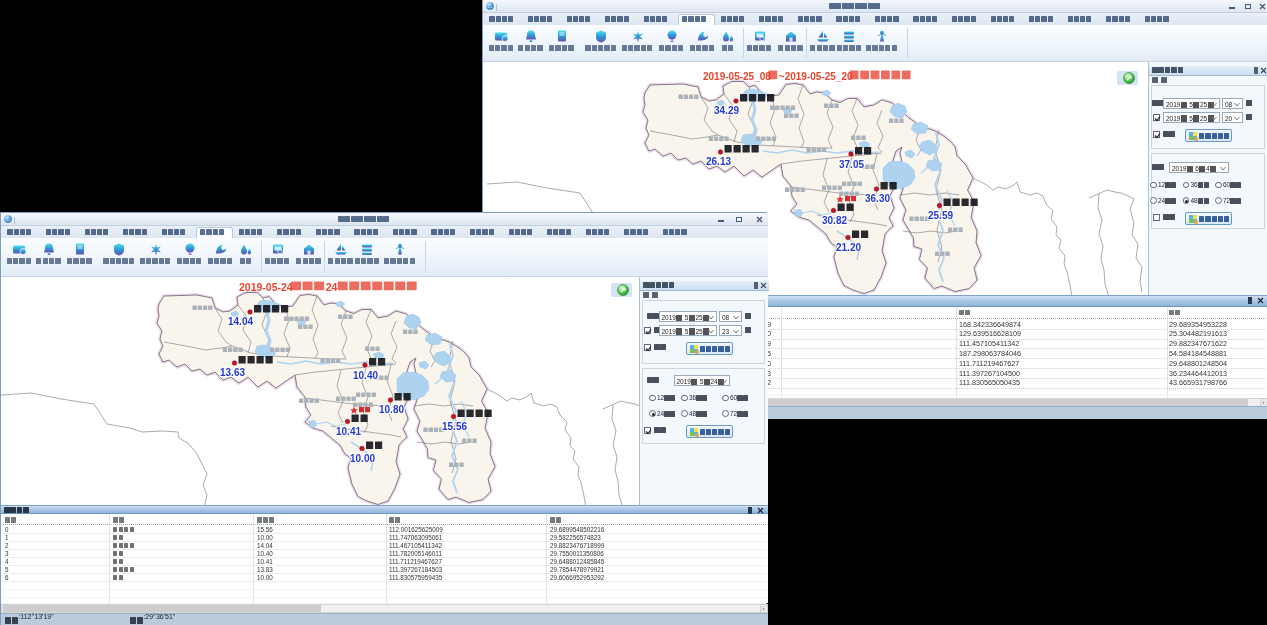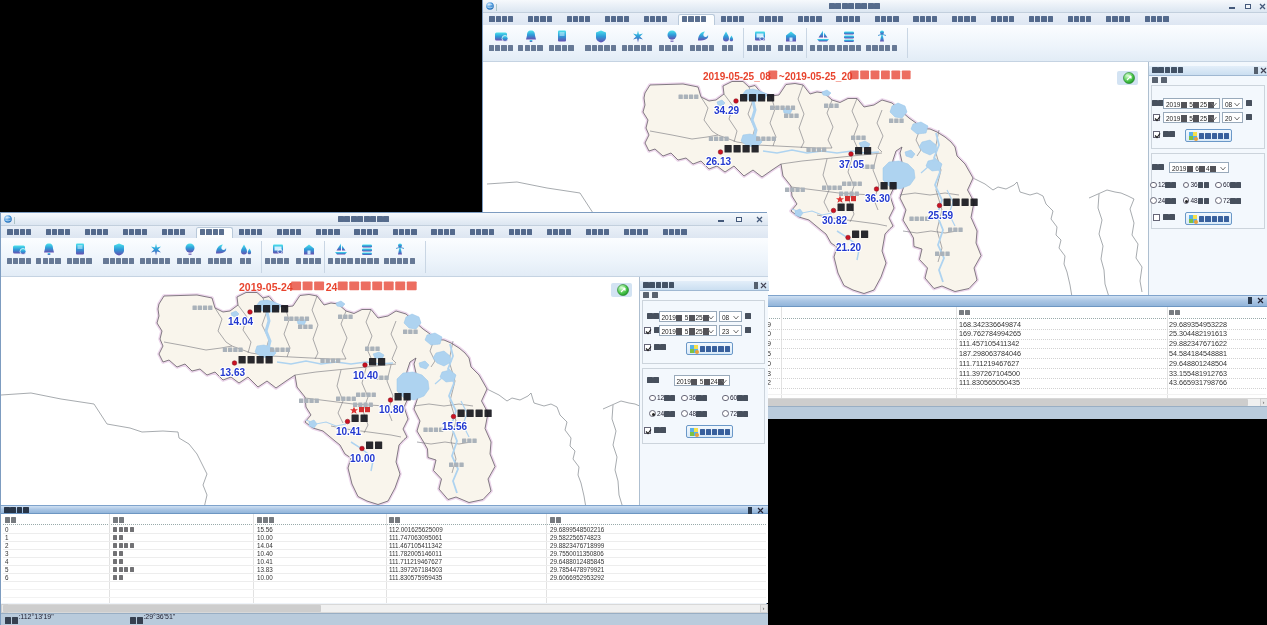--- a/index.html
+++ b/index.html
@@ -480,38 +480,38 @@
       <div style="position:absolute;left:686px;top:14.5px;width:14px;height:7px;"><i style="display:inline-block;width:5.2px;height:5.8px;background:rgba(60,65,72,0.7);margin-right:0.8px;border-radius:0.5px;vertical-align:top;"></i><i style="display:inline-block;width:5.2px;height:5.8px;background:rgba(60,65,72,0.7);margin-right:0.8px;border-radius:0.5px;vertical-align:top;"></i></div>
       <div style="position:absolute;left:2px;top:23px;width:781px;height:0px;border-top:1px dotted #9aa;"></div>
       <div style="position:absolute;left:298px;top:11.5px;width:1px;height:91.5px;border-left:1px solid #e2e2e2;"></div>
       <div style="position:absolute;left:473px;top:11.5px;width:1px;height:91.5px;border-left:1px solid #e2e2e2;"></div>
       <div style="position:absolute;left:684px;top:11.5px;width:1px;height:91.5px;border-left:1px solid #e2e2e2;"></div>
       <div style="position:absolute;left:270px;top:25.5px;font-size:7.2px;line-height:7.2px;color:#333;white-space:nowrap;">25.59</div>
       <div style="position:absolute;left:476px;top:25.5px;font-size:7.2px;line-height:7.2px;color:#333;white-space:nowrap;">168.342336649874</div>
       <div style="position:absolute;left:686px;top:25.5px;font-size:7.2px;line-height:7.2px;color:#333;white-space:nowrap;">29.689354953228</div>
       <div style="position:absolute;left:2px;top:33.8px;width:781px;height:0px;border-top:1px dotted #d2d2d2;"></div>
       <div style="position:absolute;left:270px;top:35.3px;font-size:7.2px;line-height:7.2px;color:#333;white-space:nowrap;">21.20</div>
-      <div style="position:absolute;left:476px;top:35.3px;font-size:7.2px;line-height:7.2px;color:#333;white-space:nowrap;">169.762784994265</div>
+      <div style="position:absolute;left:476px;top:35.3px;font-size:7.2px;line-height:7.2px;color:#333;white-space:nowrap;">129.639516628109</div>
       <div style="position:absolute;left:686px;top:35.3px;font-size:7.2px;line-height:7.2px;color:#333;white-space:nowrap;">25.304482191613</div>
       <div style="position:absolute;left:2px;top:43.599999999999994px;width:781px;height:0px;border-top:1px dotted #d2d2d2;"></div>
       <div style="position:absolute;left:270px;top:45.1px;font-size:7.2px;line-height:7.2px;color:#333;white-space:nowrap;">34.29</div>
       <div style="position:absolute;left:476px;top:45.1px;font-size:7.2px;line-height:7.2px;color:#333;white-space:nowrap;">111.457105411342</div>
       <div style="position:absolute;left:686px;top:45.1px;font-size:7.2px;line-height:7.2px;color:#333;white-space:nowrap;">29.882347671622</div>
       <div style="position:absolute;left:2px;top:53.400000000000006px;width:781px;height:0px;border-top:1px dotted #d2d2d2;"></div>
       <div style="position:absolute;left:270px;top:54.900000000000006px;font-size:7.2px;line-height:7.2px;color:#333;white-space:nowrap;">37.05</div>
       <div style="position:absolute;left:476px;top:54.900000000000006px;font-size:7.2px;line-height:7.2px;color:#333;white-space:nowrap;">187.298063784046</div>
       <div style="position:absolute;left:686px;top:54.900000000000006px;font-size:7.2px;line-height:7.2px;color:#333;white-space:nowrap;">54.584184548881</div>
       <div style="position:absolute;left:2px;top:63.2px;width:781px;height:0px;border-top:1px dotted #d2d2d2;"></div>
       <div style="position:absolute;left:270px;top:64.7px;font-size:7.2px;line-height:7.2px;color:#333;white-space:nowrap;">36.30</div>
       <div style="position:absolute;left:476px;top:64.7px;font-size:7.2px;line-height:7.2px;color:#333;white-space:nowrap;">111.711219467627</div>
       <div style="position:absolute;left:686px;top:64.7px;font-size:7.2px;line-height:7.2px;color:#333;white-space:nowrap;">29.648801248504</div>
       <div style="position:absolute;left:2px;top:73.0px;width:781px;height:0px;border-top:1px dotted #d2d2d2;"></div>
       <div style="position:absolute;left:270px;top:74.5px;font-size:7.2px;line-height:7.2px;color:#333;white-space:nowrap;">26.13</div>
       <div style="position:absolute;left:476px;top:74.5px;font-size:7.2px;line-height:7.2px;color:#333;white-space:nowrap;">111.397267104500</div>
-      <div style="position:absolute;left:686px;top:74.5px;font-size:7.2px;line-height:7.2px;color:#333;white-space:nowrap;">33.155481912763</div>
+      <div style="position:absolute;left:686px;top:74.5px;font-size:7.2px;line-height:7.2px;color:#333;white-space:nowrap;">36.234464412013</div>
       <div style="position:absolute;left:2px;top:82.8px;width:781px;height:0px;border-top:1px dotted #d2d2d2;"></div>
       <div style="position:absolute;left:270px;top:84.30000000000001px;font-size:7.2px;line-height:7.2px;color:#333;white-space:nowrap;">30.82</div>
       <div style="position:absolute;left:476px;top:84.30000000000001px;font-size:7.2px;line-height:7.2px;color:#333;white-space:nowrap;">111.830565050435</div>
       <div style="position:absolute;left:686px;top:84.30000000000001px;font-size:7.2px;line-height:7.2px;color:#333;white-space:nowrap;">43.665931798766</div>
       <div style="position:absolute;left:2px;top:92.60000000000001px;width:781px;height:0px;border-top:1px dotted #d2d2d2;"></div>
       <div style="position:absolute;left:2px;top:98.5px;width:781px;height:0px;border-top:1px solid #f2f2f2;"></div>
     </div>
     <div style="position:absolute;left:0px;top:398px;width:785px;height:9px;">
       <div style="position:absolute;left:0px;top:0px;width:785px;height:9px;background:#f0f0f0;border:1px solid #d8d8d8;"></div>
       <div style="position:absolute;left:0px;top:0px;width:7px;height:9px;background:#e8e8e8;border:1px solid #d0d0d0;"></div>

